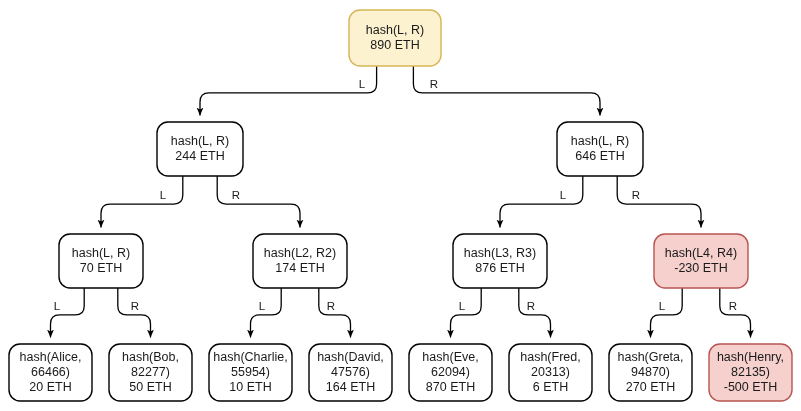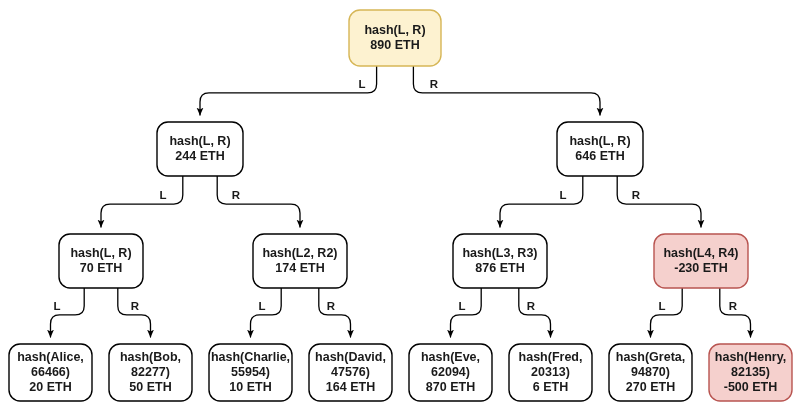--- a/index.html
+++ b/index.html
@@ -10,21 +10,20 @@
   body {
     width: 801px;
     height: 411px;
     font-family: "Liberation Sans", sans-serif;
     overflow: hidden;
   }
   #diagram-root {
     position: relative;
     width: 801px;
     height: 411px;
-    font-weight: bold;
   }
   svg#merkle-svg {
     display: block;
     width: 801px;
     height: 411px;
   }
   .node-box {
     fill: #ffffff;
     stroke: #000000;
     stroke-width: 1.4;

